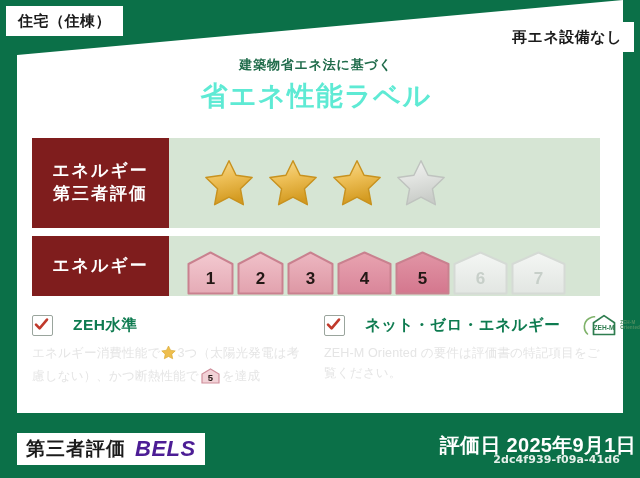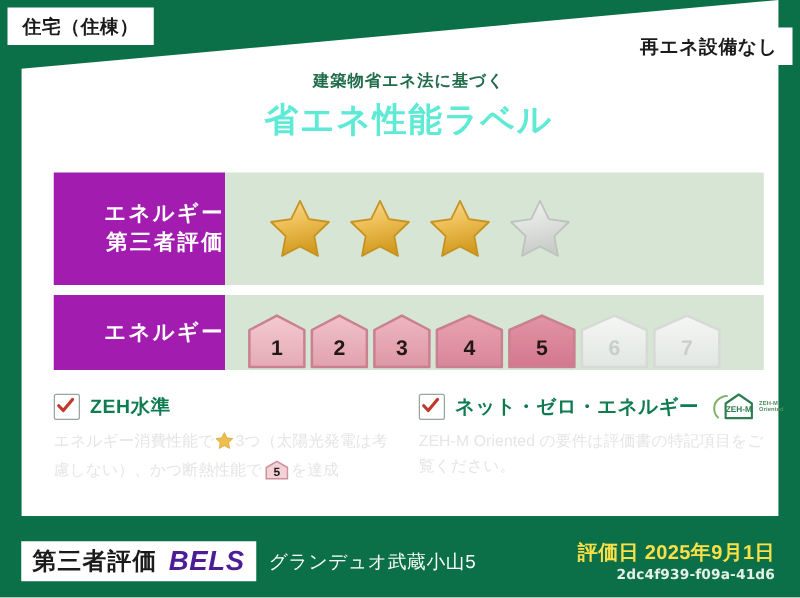--- a/index.html
+++ b/index.html
@@ -33,21 +33,21 @@
   
   .body-sheet{
     position:absolute;left:17px;top:0;width:606px;height:413px;
     background:#ffffff;
     z-index:2;
     clip-path:polygon(0 55px, 606px 0px, 606px 16px, 606px 413px, 0 413px);
   }
   
 
   .content{
-    position:absolute;left:24px;top:0;width:606px;height:413px;z-index:3;border-radius:28px;
+    position:absolute;left:13px;top:0;width:606px;height:413px;z-index:3;border-radius:28px;
   }
 
   
   .title-wrap{
     position:absolute;left:0;top:56px;width:606px;text-align:center;
   }
   .title-sub{
     font-size:13px;font-weight:700;color:#1f6b4a;letter-spacing:.8px;
     margin-bottom:4px;
   }
@@ -57,23 +57,23 @@
 
   
   .row{
     position:absolute;left:19px;width:568px;display:flex;align-items:stretch;
   }
   .row-energy{top:138px;height:90px;}
   .row-insul{top:236px;height:60px;}
 
   .row-label{
     width:137px;flex:0 0 137px;
-    background:#a21caf;
+    background:#7f1d1d;
     color:#ffffff;
-    display:flex;flex-direction:column;align-items:flex-end;justify-content:center;
+    display:flex;flex-direction:column;align-items:center;justify-content:center;
     font-size:17px;font-weight:700;letter-spacing:2px;line-height:1.35;
   }
   .row-panel{
     flex:1 1 auto;
     background:#d6e5d4;
     display:flex;align-items:center;
   }
   .stars-wrap{
     display:flex;align-items:center;gap:12px;padding-left:34px;
   }
@@ -103,21 +103,21 @@
   .grade.on .num{color:#231815;}
   .grade.off .num{color:#c7cfc9;}
 
   
   .notes{
     position:absolute;left:19px;top:314px;width:572px;
     display:flex;gap:14px;
   }
   .note{width:278px;}
   .note-head{
-    display:flex;align-items:center;gap:8px;margin-bottom:7px;height:22px;
+    display:flex;align-items:center;gap:20px;margin-bottom:7px;height:22px;
   }
   .chk{
     width:19px;height:19px;flex:0 0 19px;
     border:1.6px solid #9aa59d;background:#fff;
     position:relative;border-radius:2px;
   }
   .chk svg{position:absolute;left:1px;top:1px;}
   .note-title{
     font-size:15.5px;font-weight:700;color:#0e7b50;letter-spacing:.5px;
     white-space:nowrap;
@@ -143,22 +143,22 @@
     position:absolute;left:17px;top:13px;height:32px;
     background:#ffffff;display:flex;align-items:center;padding:0 9px;gap:9px;
   }
   .bels-jp{font-size:19px;font-weight:700;color:#1b1b1b;letter-spacing:1px;}
   .bels-en{font-size:22px;font-weight:700;color:#4c1d95;letter-spacing:.5px;font-style:italic;}
   .prop-name{
     position:absolute;left:215px;top:20px;
     font-size:15px;color:#ffffff;letter-spacing:.5px;font-weight:400;
   }
   .eval-date{
-    position:absolute;right:20px;top:12px;
-    font-size:16px;color:#fde047;font-weight:700;letter-spacing:.3px;
+    position:absolute;right:4px;top:12px;
+    font-size:20px;color:#ffffff;font-weight:700;letter-spacing:.3px;
     text-align:right;
   }
   .eval-id{
     position:absolute;right:20px;top:33px;
     font-size:11px;color:#e4efe9;font-weight:700;letter-spacing:.1px;
     text-align:right;font-family:"DejaVu Sans",sans-serif;
   }
 </style>
 </head>
 <body>
@@ -381,18 +381,17 @@
       </div>
 
     </div>
   </div>
 
   <div class="footer">
     <div class="bels-box">
       <span class="bels-jp">第三者評価</span>
       <span class="bels-en">BELS</span>
     </div>
-    <div class="prop-name">グランデュオ武蔵小山5</div>
     <div class="eval-date">評価日 2025年9月1日</div>
     <div class="eval-id">2dc4f939-f09a-41d6</div>
   </div>
 
 </div>
 
 </body></html>

